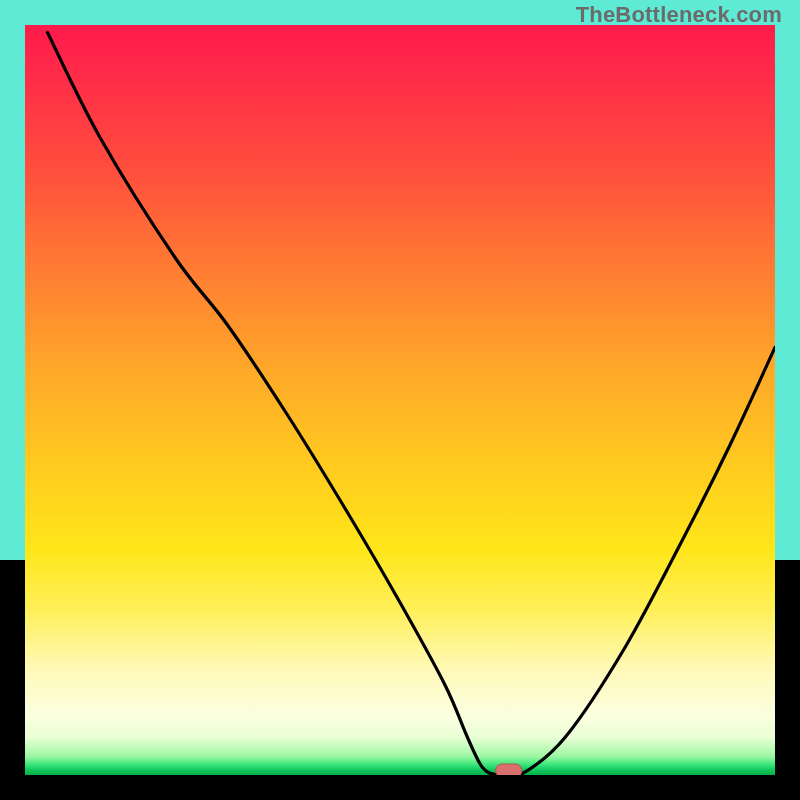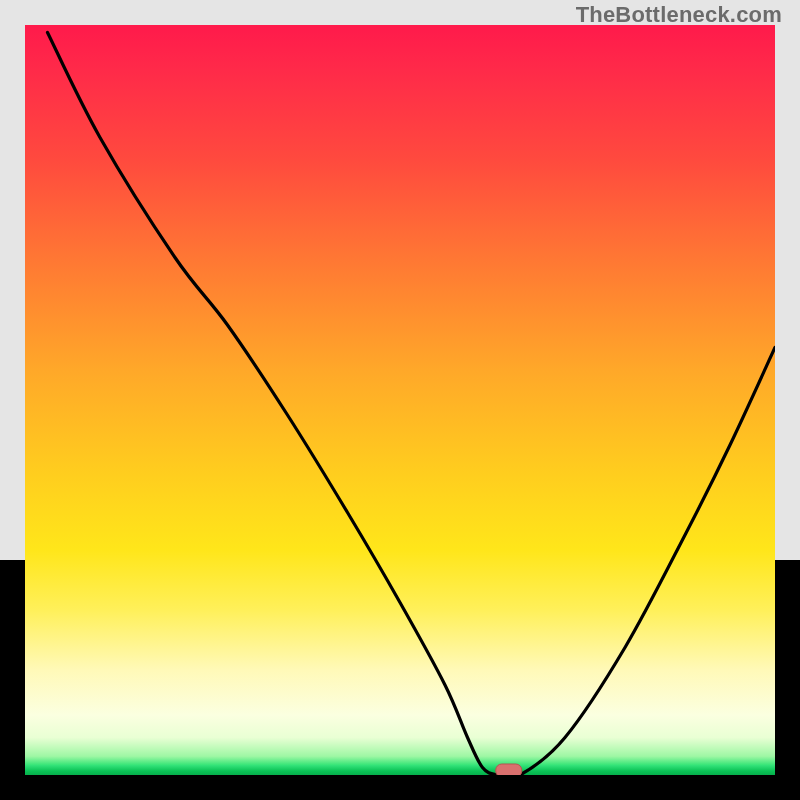--- a/index.html
+++ b/index.html
@@ -8,21 +8,21 @@
     width: 800px;
     height: 800px;
     background: #000;
     overflow: hidden;
     font-family: Arial, Helvetica, sans-serif;
   }
   .frame {
     position: relative;
     width: 800px;
     height: 560px;
-    background: #e5e5e5;
+    background: #5eead4;
   }
   .watermark {
     position: absolute;
     top: 2px;
     right: 18px;
     color: #6b6b6b;
     font-size: 22px;
     font-weight: 600;
     letter-spacing: 0.2px;
     z-index: 40;

